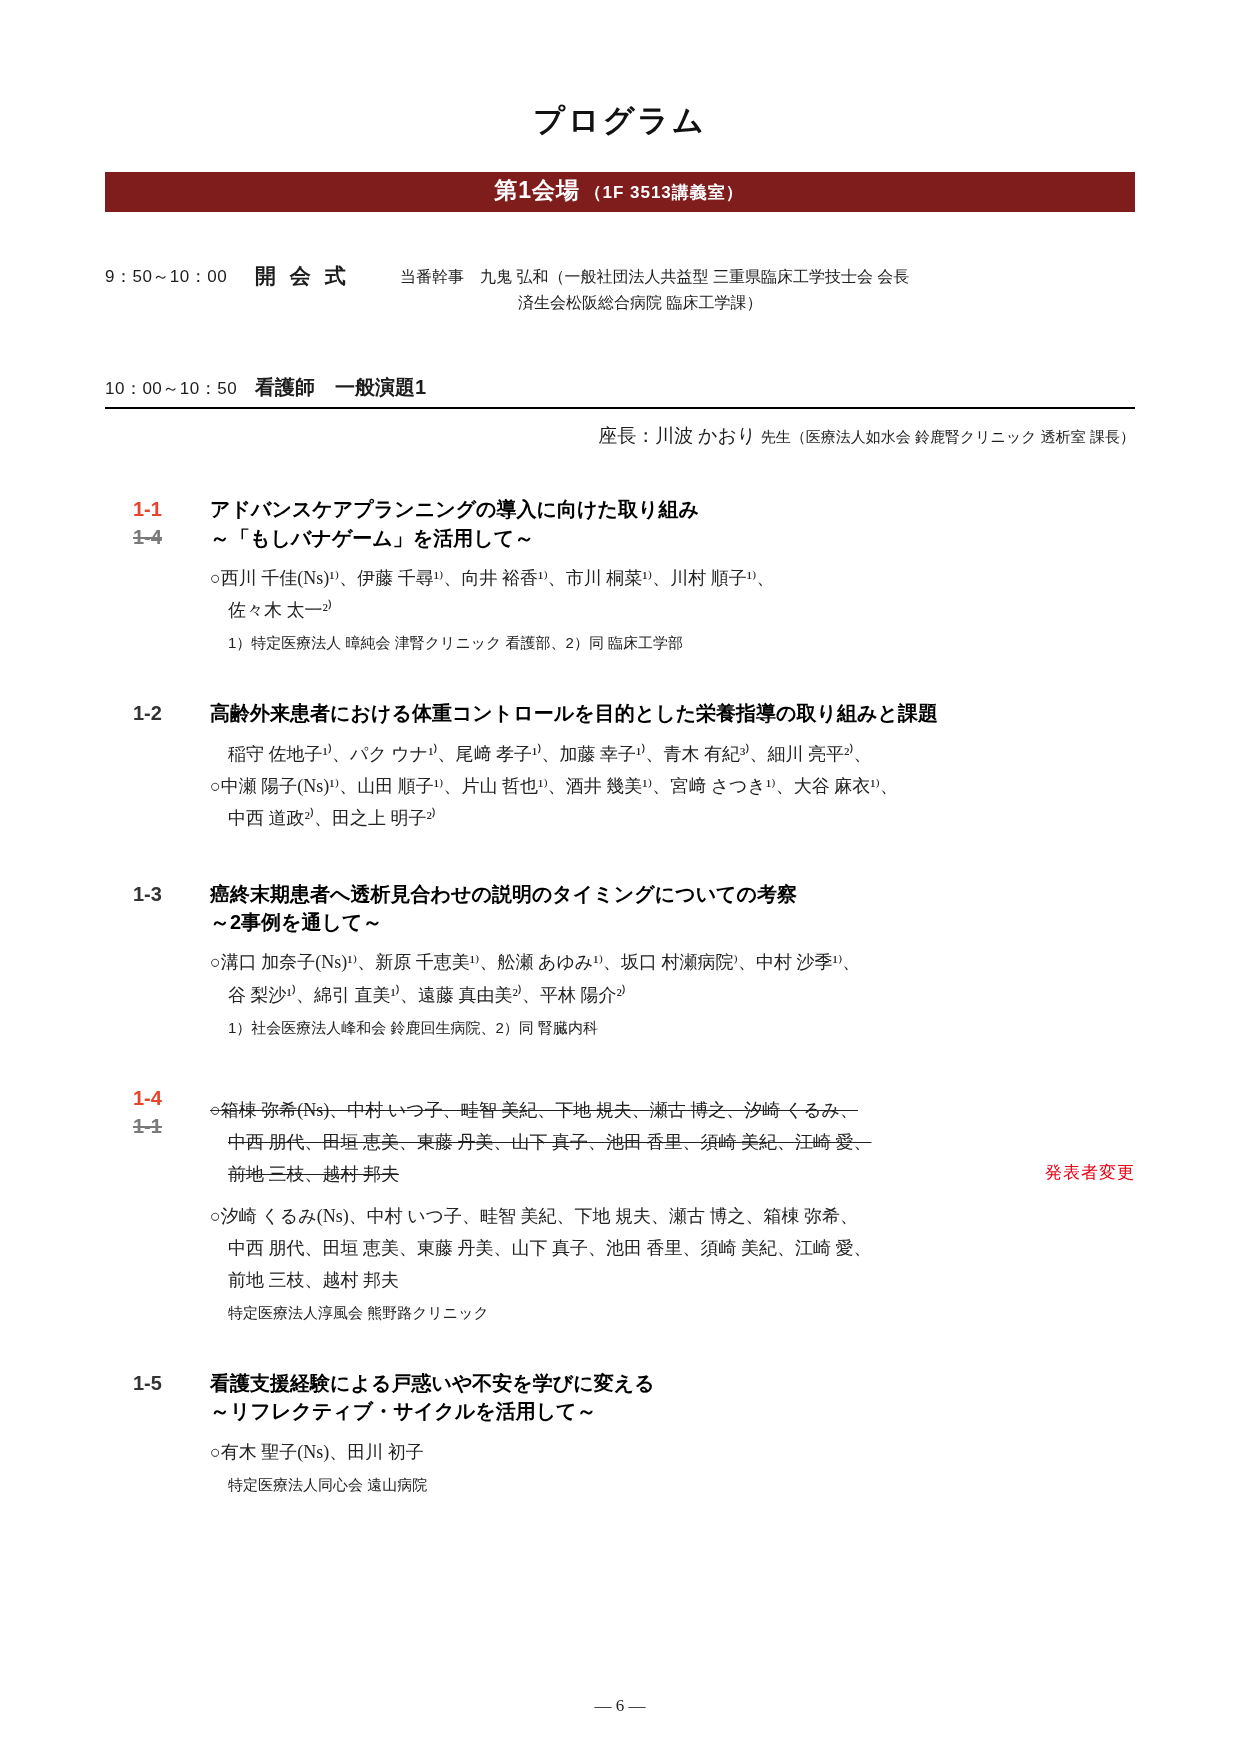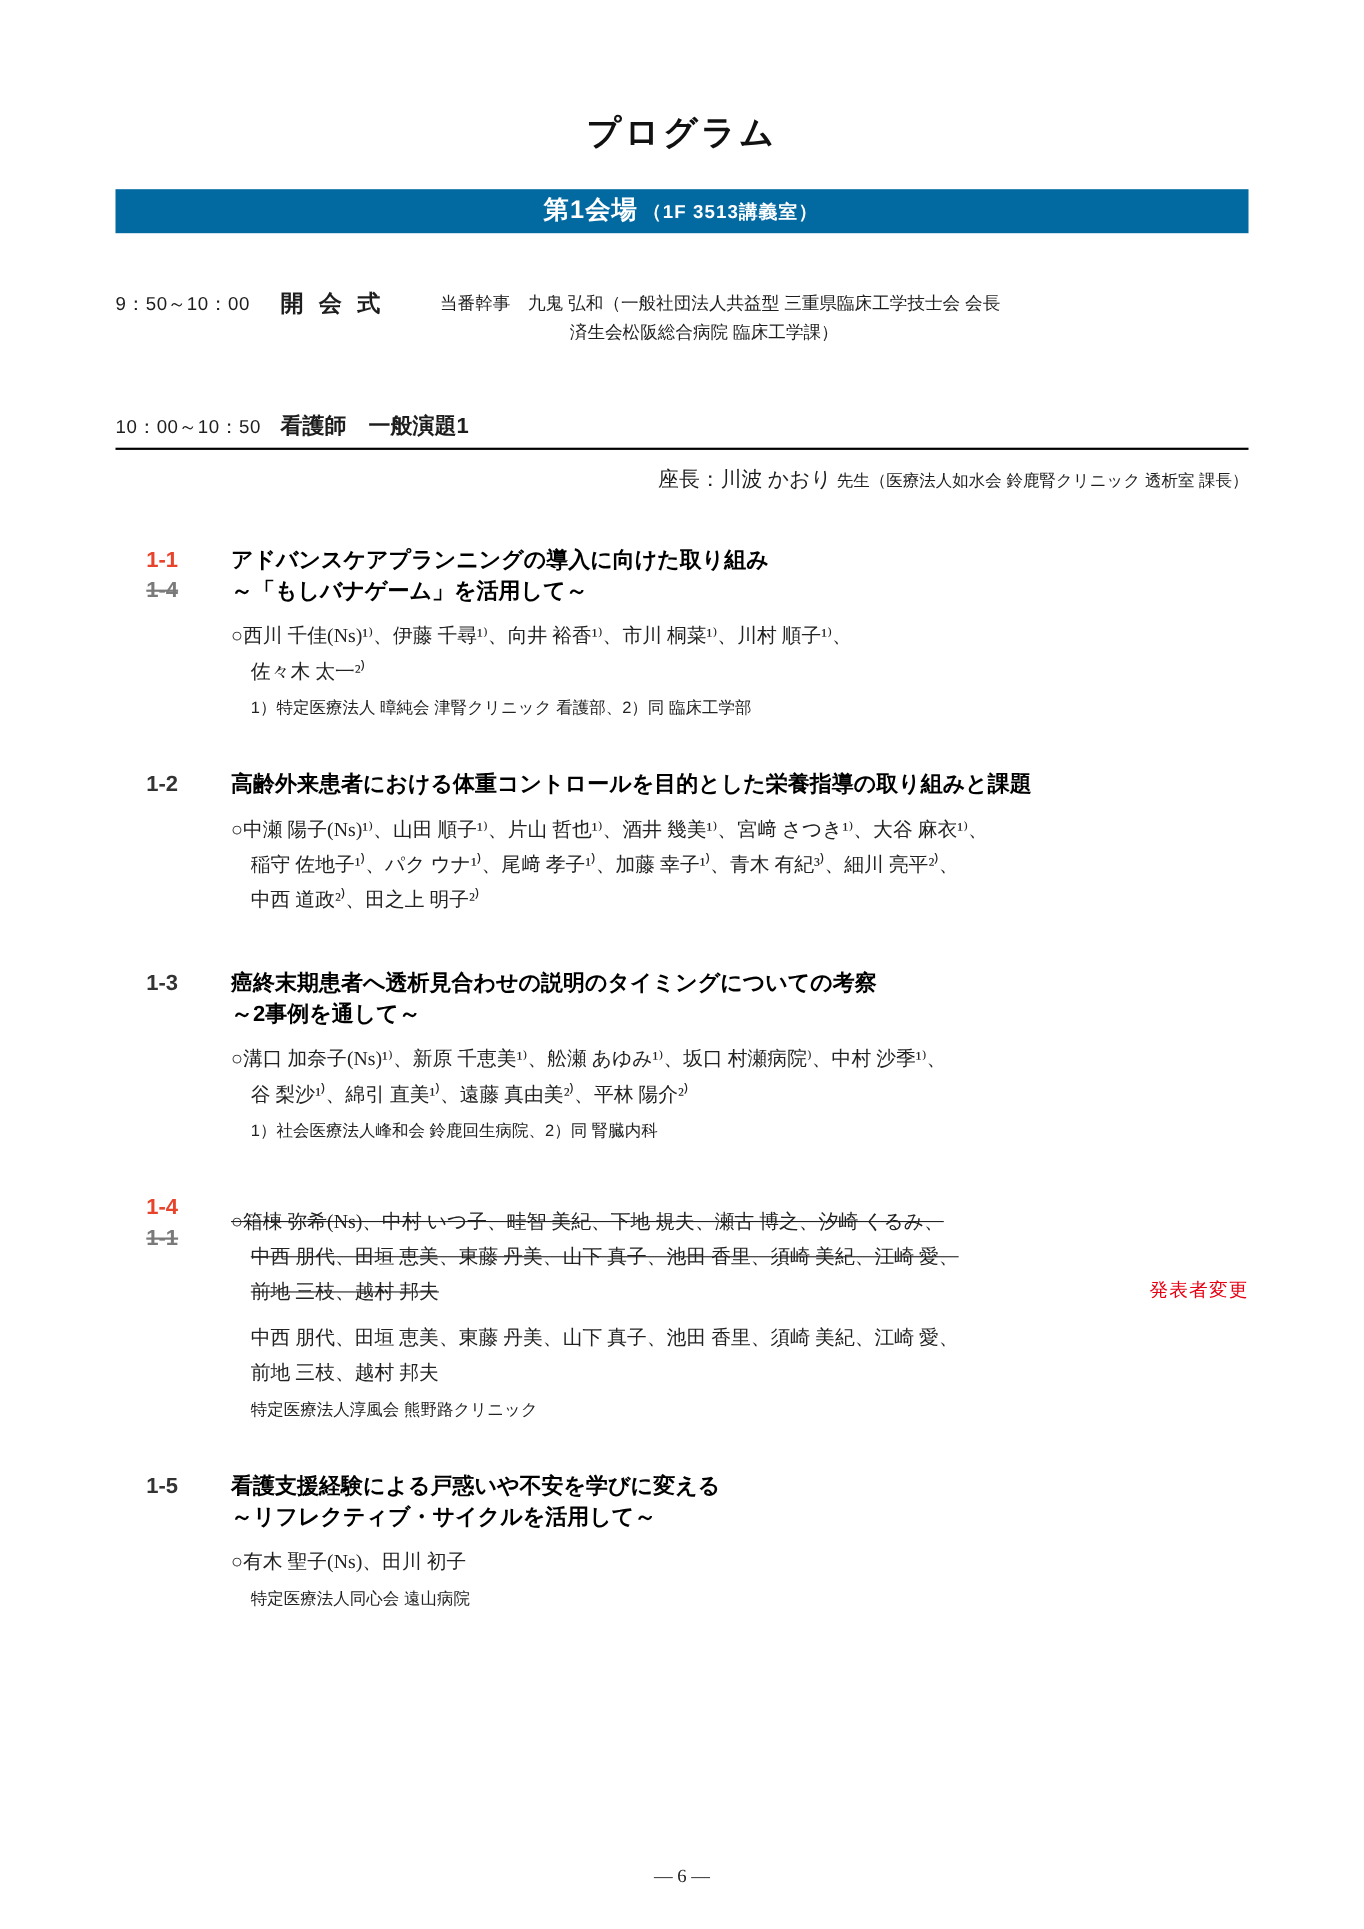--- a/index.html
+++ b/index.html
@@ -9,21 +9,21 @@
     -webkit-font-smoothing:antialiased;
   }
   .page{padding:0 105px;}
 
   .doc-title{
     text-align:center;margin:0;padding-top:100px;
     font-size:31px;font-weight:bold;letter-spacing:3px;color:#111;
   }
 
   .banner{
-    margin-top:30px;background:#0369a1;color:#ffffff;text-align:center;
+    margin-top:30px;background:#7f1d1d;color:#ffffff;text-align:center;
     padding:5px 2px 7px 0;line-height:1.2;
   }
   .banner .b-name{font-size:23px;font-weight:bold;letter-spacing:1px;}
   .banner .b-room{font-size:17px;font-weight:bold;letter-spacing:1px;}
 
   .opening-row{display:flex;margin-top:50px;align-items:flex-start;}
   .time-col{width:150px;font-size:17px;letter-spacing:0.5px;padding-top:3px;}
   .opening-label{width:145px;font-size:21px;font-weight:bold;letter-spacing:4px;}
   .officer{font-size:16px;line-height:1.65;padding-top:2px;}
   .officer .line2{padding-left:118px;}
@@ -112,22 +112,22 @@
 
   <section class="pres">
     <div class="pres-num-col">
       <div class="num plain">1-2</div>
     </div>
     <div class="pres-body">
       <div class="pres-title">
         <div>高齢外来患者における体重コントロールを目的とした栄養指導の取り組みと課題</div>
       </div>
       <div class="authors">
+        <div class="a-line cont">稲守 佐地子¹⁾、パク ウナ¹⁾、尾﨑 孝子¹⁾、加藤 幸子¹⁾、青木 有紀³⁾、細川 亮平²⁾、</div>
         <div class="a-line">○中瀬 陽子(Ns)¹⁾、山田 順子¹⁾、片山 哲也¹⁾、酒井 幾美¹⁾、宮﨑 さつき¹⁾、大谷 麻衣¹⁾、</div>
-        <div class="a-line cont">稲守 佐地子¹⁾、パク ウナ¹⁾、尾﨑 孝子¹⁾、加藤 幸子¹⁾、青木 有紀³⁾、細川 亮平²⁾、</div>
         <div class="a-line cont">中西 道政²⁾、田之上 明子²⁾</div>
       </div>
     </div>
   </section>
 
   <section class="pres">
     <div class="pres-num-col">
       <div class="num plain">1-3</div>
     </div>
     <div class="pres-body">
@@ -151,20 +151,21 @@
     <div class="pres-body">
       <div class="struck-wrap">
         <div class="authors struck">
           <div class="a-line">○箱棟 弥希(Ns)、中村 いつ子、畦智 美紀、下地 規夫、瀬古 博之、汐崎 くるみ、</div>
           <div class="a-line cont">中西 朋代、田垣 恵美、東藤 丹美、山下 真子、池田 香里、須崎 美紀、江崎 愛、</div>
           <div class="a-line cont">前地 三枝、越村 邦夫</div>
         </div>
         <div class="change-note">発表者変更</div>
       </div>
       <div class="authors">
+        <div class="a-line">○汐崎 くるみ(Ns)、中村 いつ子、畦智 美紀、下地 規夫、瀬古 博之、箱棟 弥希、</div>
         <div class="a-line cont">中西 朋代、田垣 恵美、東藤 丹美、山下 真子、池田 香里、須崎 美紀、江崎 愛、</div>
         <div class="a-line cont">前地 三枝、越村 邦夫</div>
       </div>
       <div class="affil">特定医療法人淳風会 熊野路クリニック</div>
     </div>
   </section>
 
   <section class="pres">
     <div class="pres-num-col">
       <div class="num plain">1-5</div>

